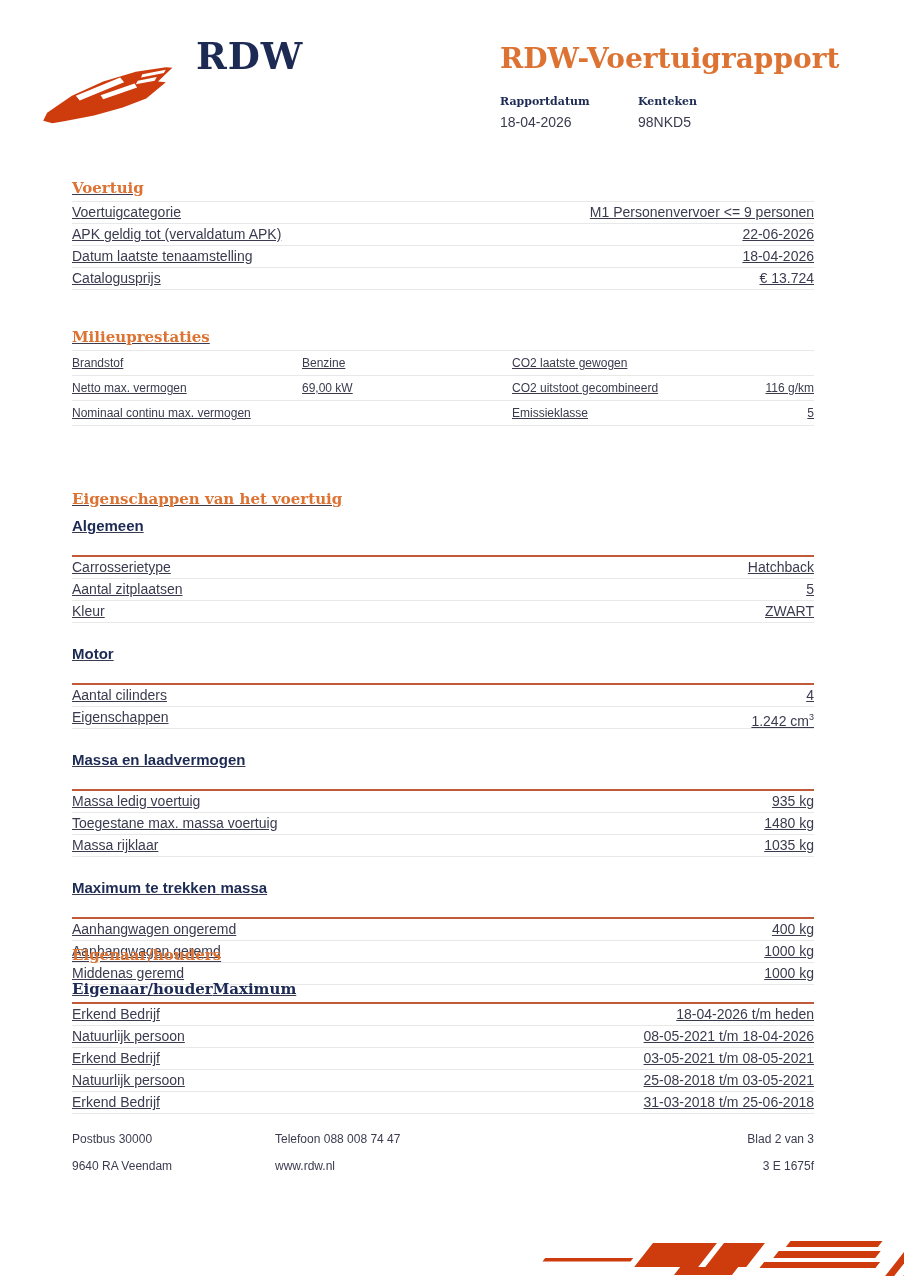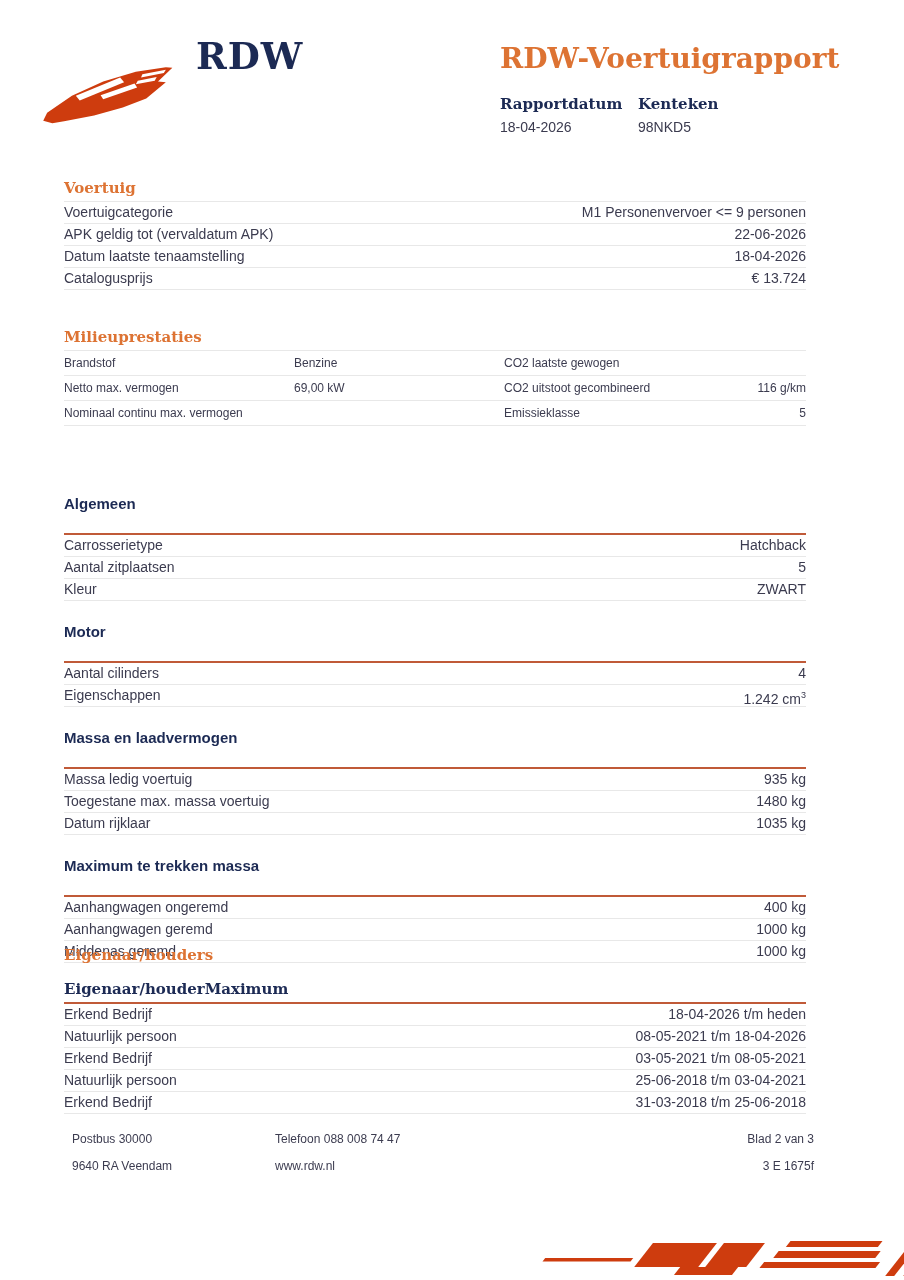--- a/index.html
+++ b/index.html
@@ -18,25 +18,25 @@
   }
   .report-title {
     position:absolute; left:500px; top:42px;
     font-family:"DejaVu Serif", serif; font-weight:bold;
     font-size:28px; color:#dd7333;
   }
   .meta { position:absolute; left:500px; top:95px; width:314px; display:flex; }
   .meta .block { width:138px; }
   .meta .label {
     font-family:"DejaVu Serif", serif; font-weight:bold;
-    font-size:15px; color:#1c2a54; margin-bottom:6px;
+    font-size:11px; color:#1c2a54; margin-bottom:6px;
   }
   .meta .value { font-size:14px; color:#3b3b4f; }
   
-  .content-sec { position:absolute; left:64px; width:742px; }
+  .content-sec { position:absolute; left:72px; width:742px;text-decoration:underline; }
   .sec-title {
     font-family:"DejaVu Serif", serif; font-weight:bold;
     font-size:15px; color:#dd7333; padding-bottom:4px;
   }
   .sec-title.ruled { border-bottom:1px solid #e8e8e8; }
   .row {
     display:flex; justify-content:space-between;
     height:21px; line-height:21px; font-size:14px;
     border-bottom:1px solid #e8e8e8; white-space:nowrap;
   }
@@ -143,20 +143,21 @@
     <div class="mrow">
       <span class="m-l-label">Nominaal continu max. vermogen</span>
       <span class="m-l-value"></span>
       <span class="m-spacer"></span>
       <span class="m-r-label">Emissieklasse</span>
       <span class="m-r-value">5</span>
     </div>
   </div>
 
   <div class="content-sec" style="top:490px">
+    <div class="sec-title">Eigenschappen van het voertuig</div>
 
     <div class="subsection first">
       <div class="sub-title">Algemeen</div>
       <div class="row">
         <span class="lbl">Carrosserietype</span>
         <span class="val">Hatchback</span>
       </div>
       <div class="row">
         <span class="lbl">Aantal zitplaatsen</span>
         <span class="val">5</span>
@@ -183,21 +184,21 @@
       <div class="sub-title">Massa en laadvermogen</div>
       <div class="row">
         <span class="lbl">Massa ledig voertuig</span>
         <span class="val">935 kg</span>
       </div>
       <div class="row">
         <span class="lbl">Toegestane max. massa voertuig</span>
         <span class="val">1480 kg</span>
       </div>
       <div class="row">
-        <span class="lbl">Datum rijklaar</span>
+        <span class="lbl">Massa rijklaar</span>
         <span class="val">1035 kg</span>
       </div>
     </div>
 
     <div class="subsection">
       <div class="sub-title">Maximum te trekken massa</div>
       <div class="row">
         <span class="lbl">Aanhangwagen ongeremd</span>
         <span class="val">400 kg</span>
       </div>
@@ -225,21 +226,21 @@
     <div class="row">
       <span class="lbl">Natuurlijk persoon</span>
       <span class="val">08-05-2021 t/m 18-04-2026</span>
     </div>
     <div class="row">
       <span class="lbl">Erkend Bedrijf</span>
       <span class="val">03-05-2021 t/m 08-05-2021</span>
     </div>
     <div class="row">
       <span class="lbl">Natuurlijk persoon</span>
-      <span class="val">25-06-2018 t/m 03-04-2021</span>
+      <span class="val">25-08-2018 t/m 03-05-2021</span>
     </div>
     <div class="row">
       <span class="lbl">Erkend Bedrijf</span>
       <span class="val">31-03-2018 t/m 25-06-2018</span>
     </div>
   </div>
 
   <div class="footer">
     <div class="f-line">
       <span class="f-col1">Postbus 30000</span>

